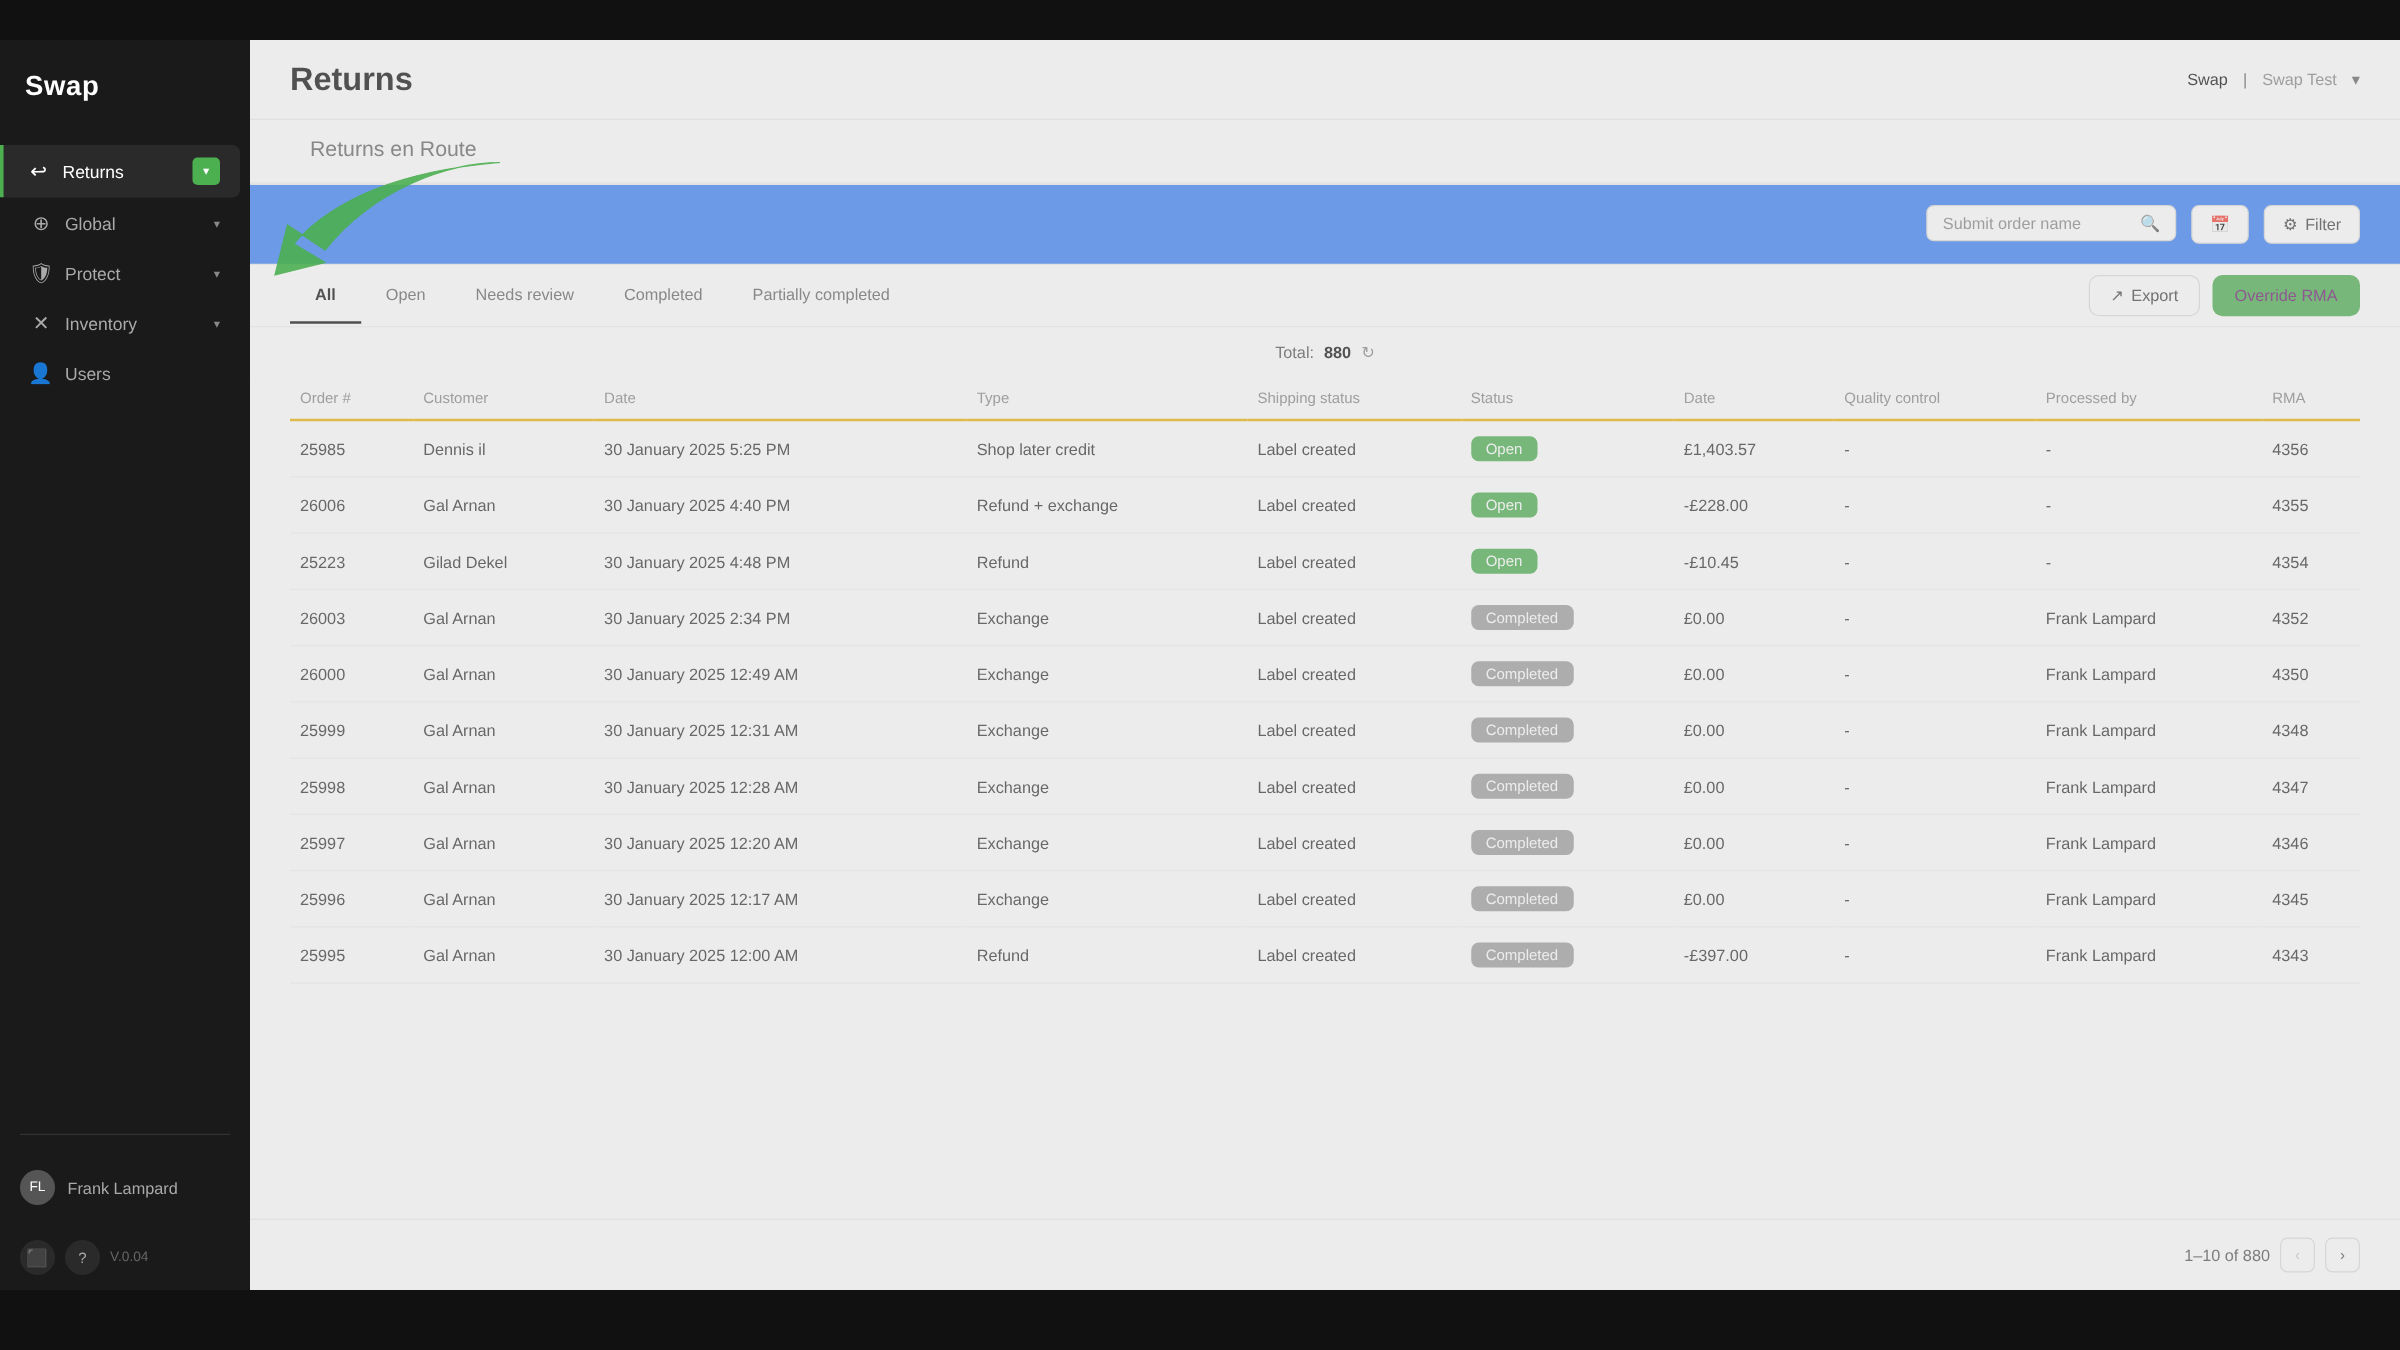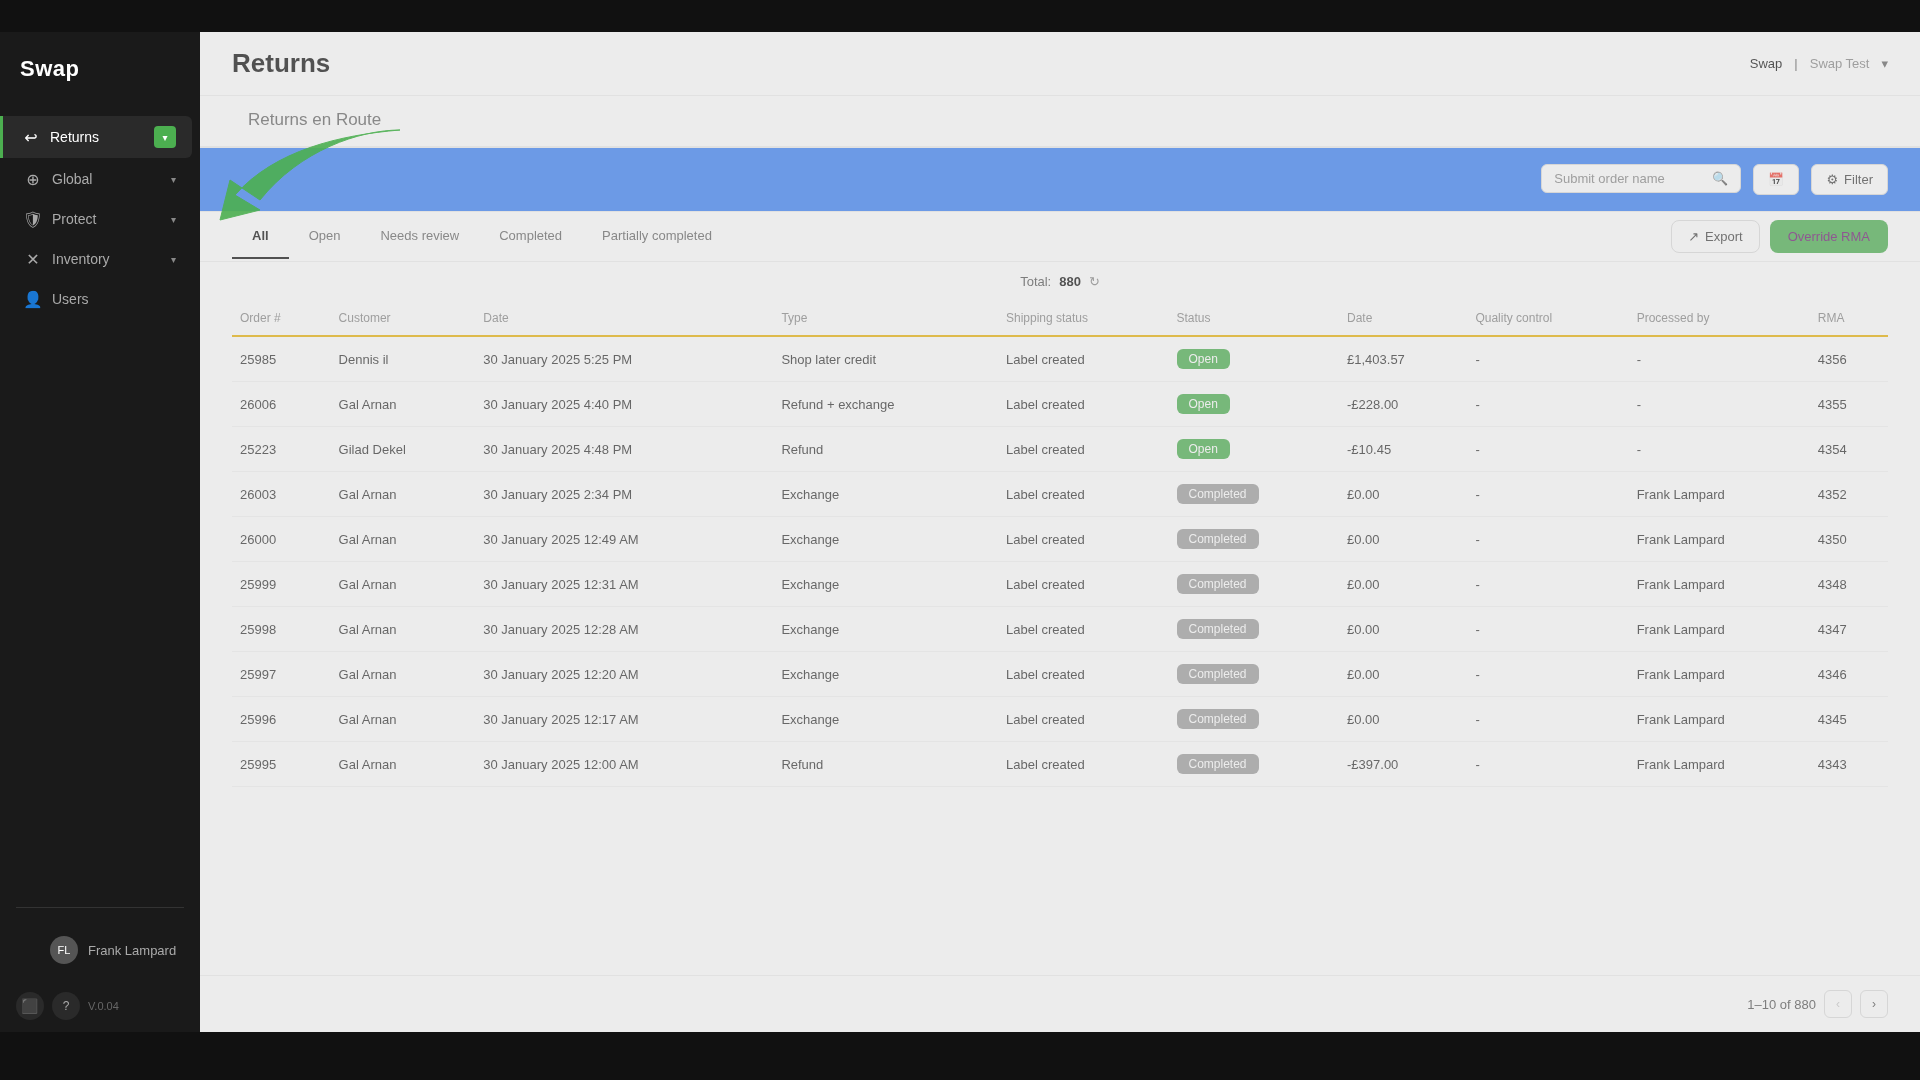--- a/index.html
+++ b/index.html
@@ -78,21 +78,20 @@
       background: #333;
       margin: 12px 16px;
     }
     .sidebar-user {
       padding: 16px;
       display: flex;
       align-items: center;
       gap: 10px;
       color: #aaa;
       font-size: 13px;
-      margin-left: 34px;
     }
     .sidebar-user-avatar {
       width: 28px;
       height: 28px;
       background: #555;
       border-radius: 50%;
       display: flex;
       align-items: center;
       justify-content: center;
       color: #fff;

